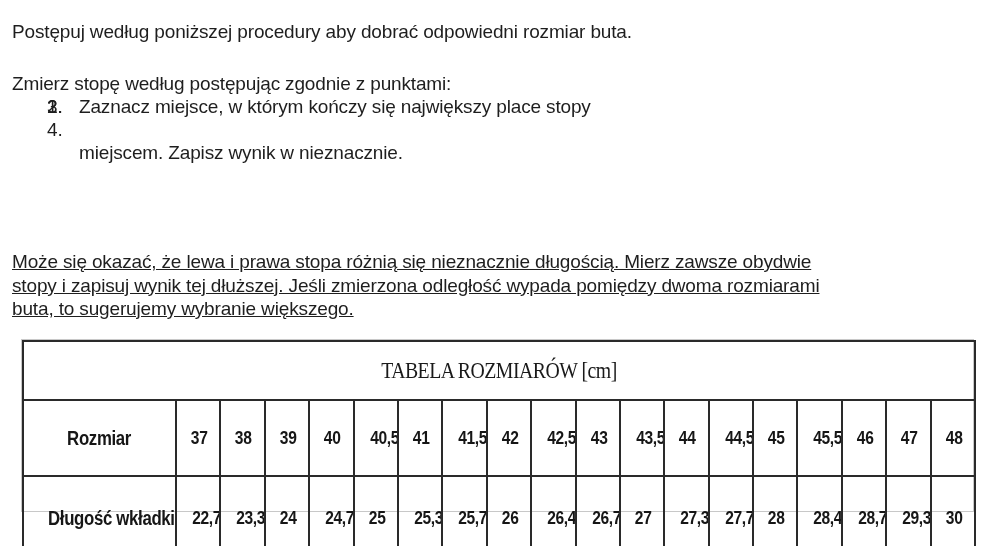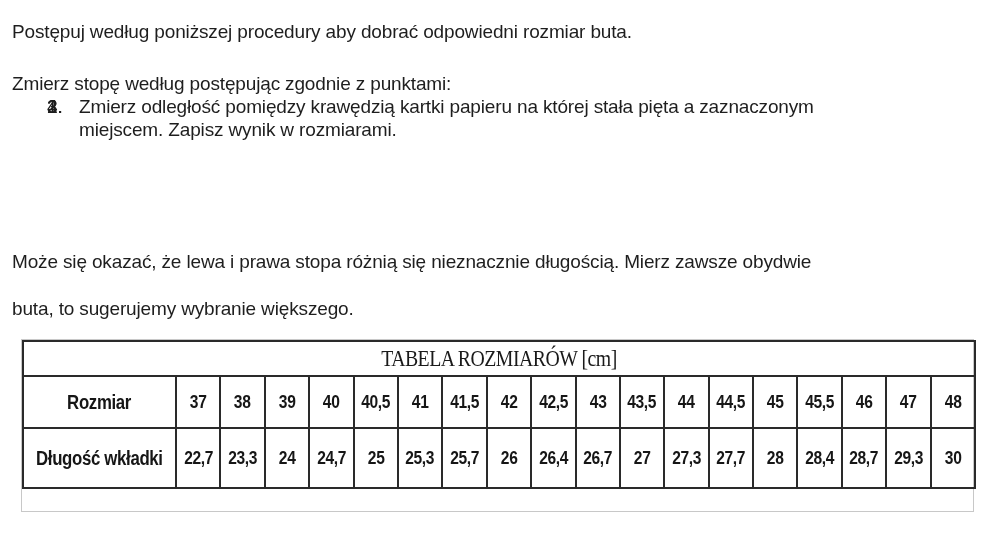--- a/index.html
+++ b/index.html
@@ -39,21 +39,21 @@
     }
     ol.steps li {
       position: relative;
       padding-left: 79px;
       white-space: nowrap;
     }
     ol.steps li .num {
       position: absolute;
       left: 47px;
     }
-    #note { top: 250px; line-height: 23.5px; }
+    #note { top: 250px; line-height: 23.5px; text-decoration: underline; }
 
     .table-wrap {
       position: absolute;
       left: 21px;
       top: 339px;
       width: 953px;
       height: 173px;
       border: 1px solid #c8c8c8;
       box-sizing: border-box;
     }
@@ -64,21 +64,21 @@
       border-collapse: collapse;
       table-layout: fixed;
       width: 952px;
       font-family: "Liberation Sans", "DejaVu Sans", sans-serif;
       font-weight: bold;
       color: #161616;
     }
     table.sizes td, table.sizes th {
       border: 2px solid #2a2a2a;
       text-align: center;
-      padding: 0;
+      padding: 12px;
       overflow: hidden;
       white-space: nowrap;
       margin-top: 48px;
     }
     table.sizes th.title {
       height: 33px;
       font-family: "Liberation Serif", "DejaVu Serif", serif;
       font-weight: normal;
       font-size: 23px;
       letter-spacing: -0.6px;
@@ -113,31 +113,32 @@
 
 <ol class="steps">
   <li>
     <span class="num">1.</span>
   </li>
   <li>
     <span class="num">2.</span>
   </li>
   <li>
     <span class="num">3.</span>
+    <span>Zaznacz miejsce, w którym kończy się największy place stopy</span>
   </li>
   <li>
     <span class="num">4.</span>
-    <span>Zmierz odległość pomiędzy krawędzią kartki papieru na której stała pięta a zaznaczonym</span><br>
-    <span>miejscem. Zapisz wynik w rozmiarami.</span>
+    <br>
+    <span>miejscem. Zapisz wynik w nieznacznie.</span>
   </li>
 </ol>
 
 <p class="para" id="note">
   <span>Może się okazać, że lewa i prawa stopa różnią się nieznacznie długością. Mierz zawsze obydwie</span><br>
-  <br>
+  <span>stopy i zapisuj wynik tej dłuższej. Jeśli zmierzona odległość wypada pomiędzy dwoma rozmiarami</span><br>
   <span>buta, to sugerujemy wybranie większego.</span>
 </p>
 
 <div class="table-wrap">
   <table class="sizes">
     <colgroup>
       <col class="c-label">
       <col class="c-val">
         <col class="c-val">
         <col class="c-val">

